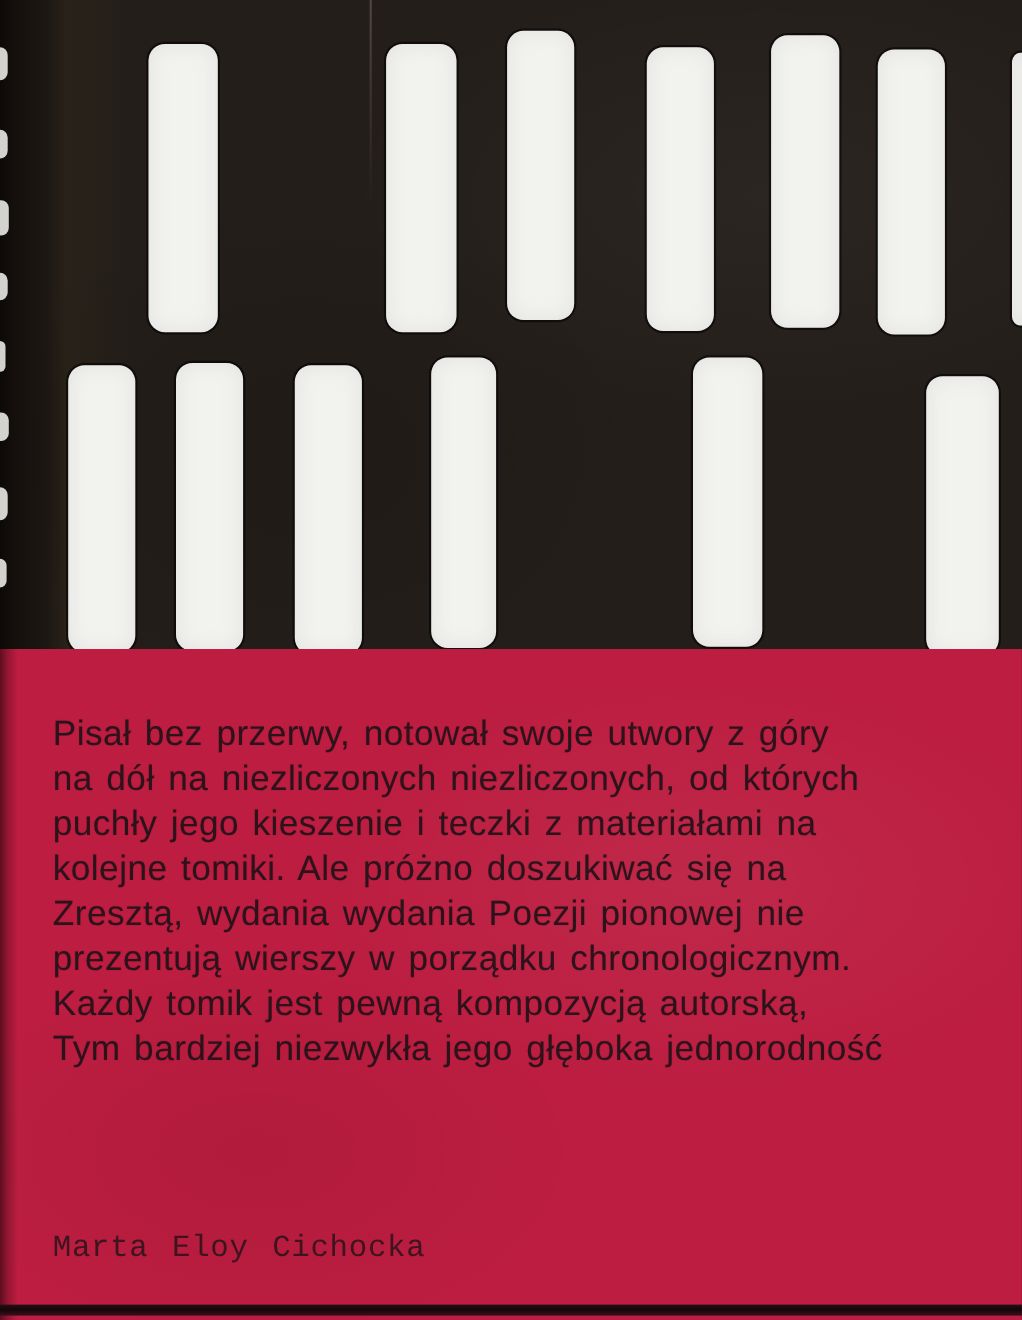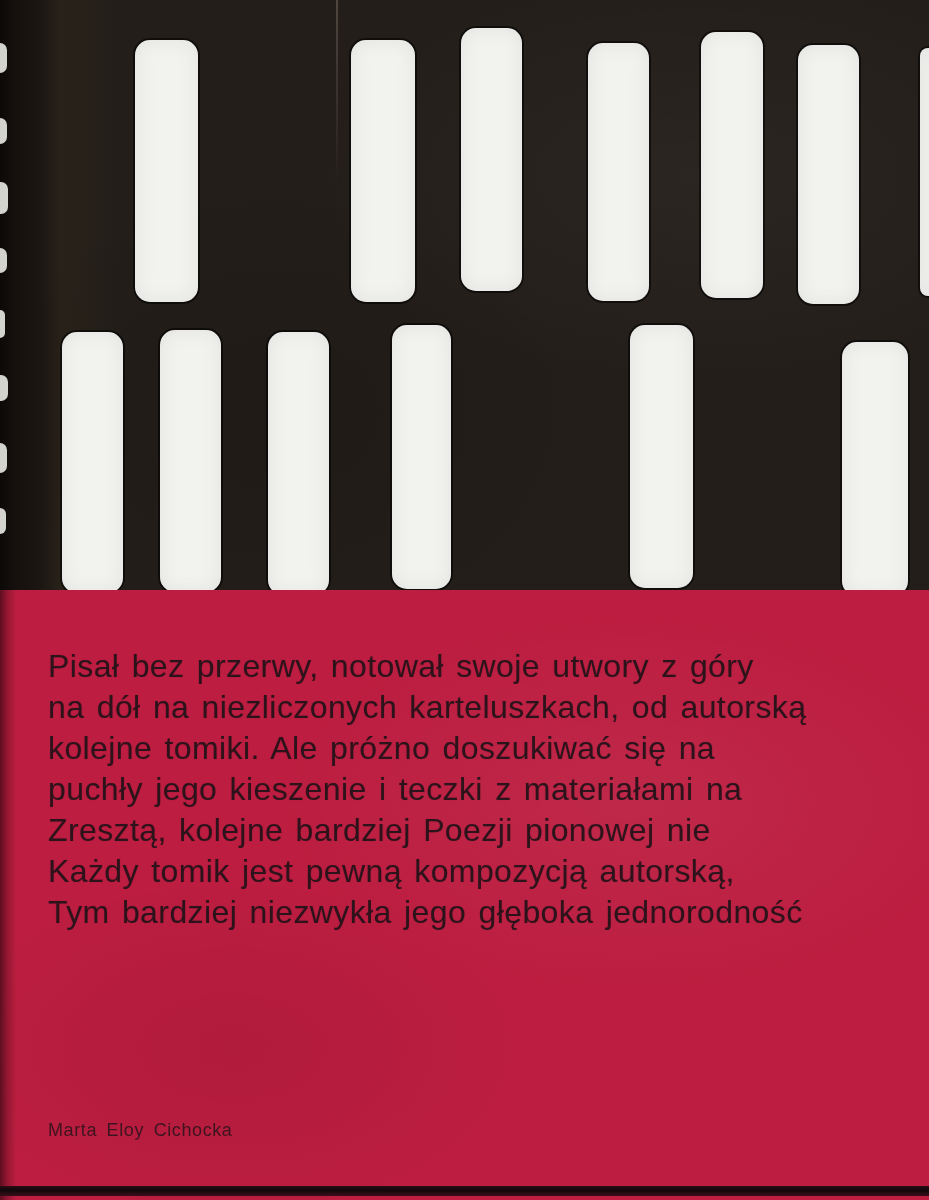--- a/index.html
+++ b/index.html
@@ -63,25 +63,26 @@
     word-spacing: 3px;
     font-weight: 400;
     color: rgba(27,18,22,0.86);
     text-shadow: 0 0 1px rgba(27,18,22,0.25);
   }
   .qline { white-space: nowrap; }
   .qline .it { }
   .attribution {
     position: absolute;
     left: 48px; top: 530px;  
-    font-size: 18px;
+    font-size: 28px;
     letter-spacing: 0.6px;
     word-spacing: 4px;
     color: rgba(27,18,22,0.78);
     white-space: nowrap;
+    font-family: Liberation Mono, monospace;
   }
   .bottom-strip {
     position: absolute;
     left: 0; top: 596px;     
     width: 929px; height: 10px;
     background: linear-gradient(180deg, #2a0d16 0%, #120709 45%, #3a0e1b 100%);
   }
 </style>
 </head>
 <body>
@@ -111,24 +112,25 @@
       <div class="spine-frag" style="left: 0px; top: 310px; width: 5px; height: 28px;"></div>
       <div class="spine-frag" style="left: 0px; top: 375px; width: 8px; height: 26px;"></div>
       <div class="spine-frag" style="left: 0px; top: 443px; width: 7px; height: 30px;"></div>
       <div class="spine-frag" style="left: 0px; top: 508px; width: 6px; height: 26px;"></div>
     </div>
 
   <div class="red-panel" style="background-color: rgb(188, 29, 64);">
     <div class="quote">
 
     <div class="qline"><span>Pisał bez przerwy, notował swoje utwory z góry</span></div>
-        <div class="qline"><span>na dół na niezliczonych karteluszkach, od autorską</span></div>
+        <div class="qline"><span>na dół na niezliczonych niezliczonych, od których</span></div>
+        <div class="qline"><span>puchły jego kieszenie i teczki z materiałami na</span></div>
         <div class="qline"><span>kolejne tomiki. Ale próżno doszukiwać się na</span></div>
-        <div class="qline"><span>puchły jego kieszenie i teczki z materiałami na</span></div>
-        <div class="qline"><span>Zresztą, kolejne bardziej </span><span class="it">Poezji pionowej</span><span> nie</span></div>
+        <div class="qline"><span>Zresztą, wydania wydania </span><span class="it">Poezji pionowej</span><span> nie</span></div>
+        <div class="qline"><span>prezentują wierszy w porządku chronologicznym.</span></div>
         <div class="qline"><span>Każdy tomik jest pewną kompozycją autorską,</span></div>
         <div class="qline"><span>Tym bardziej niezwykła jego głęboka jednorodność</span></div>
       </div>
     <div class="attribution">Marta Eloy Cichocka</div>
     <div class="bottom-strip"></div>
   </div>
 
 </div>
 
 </body></html>

